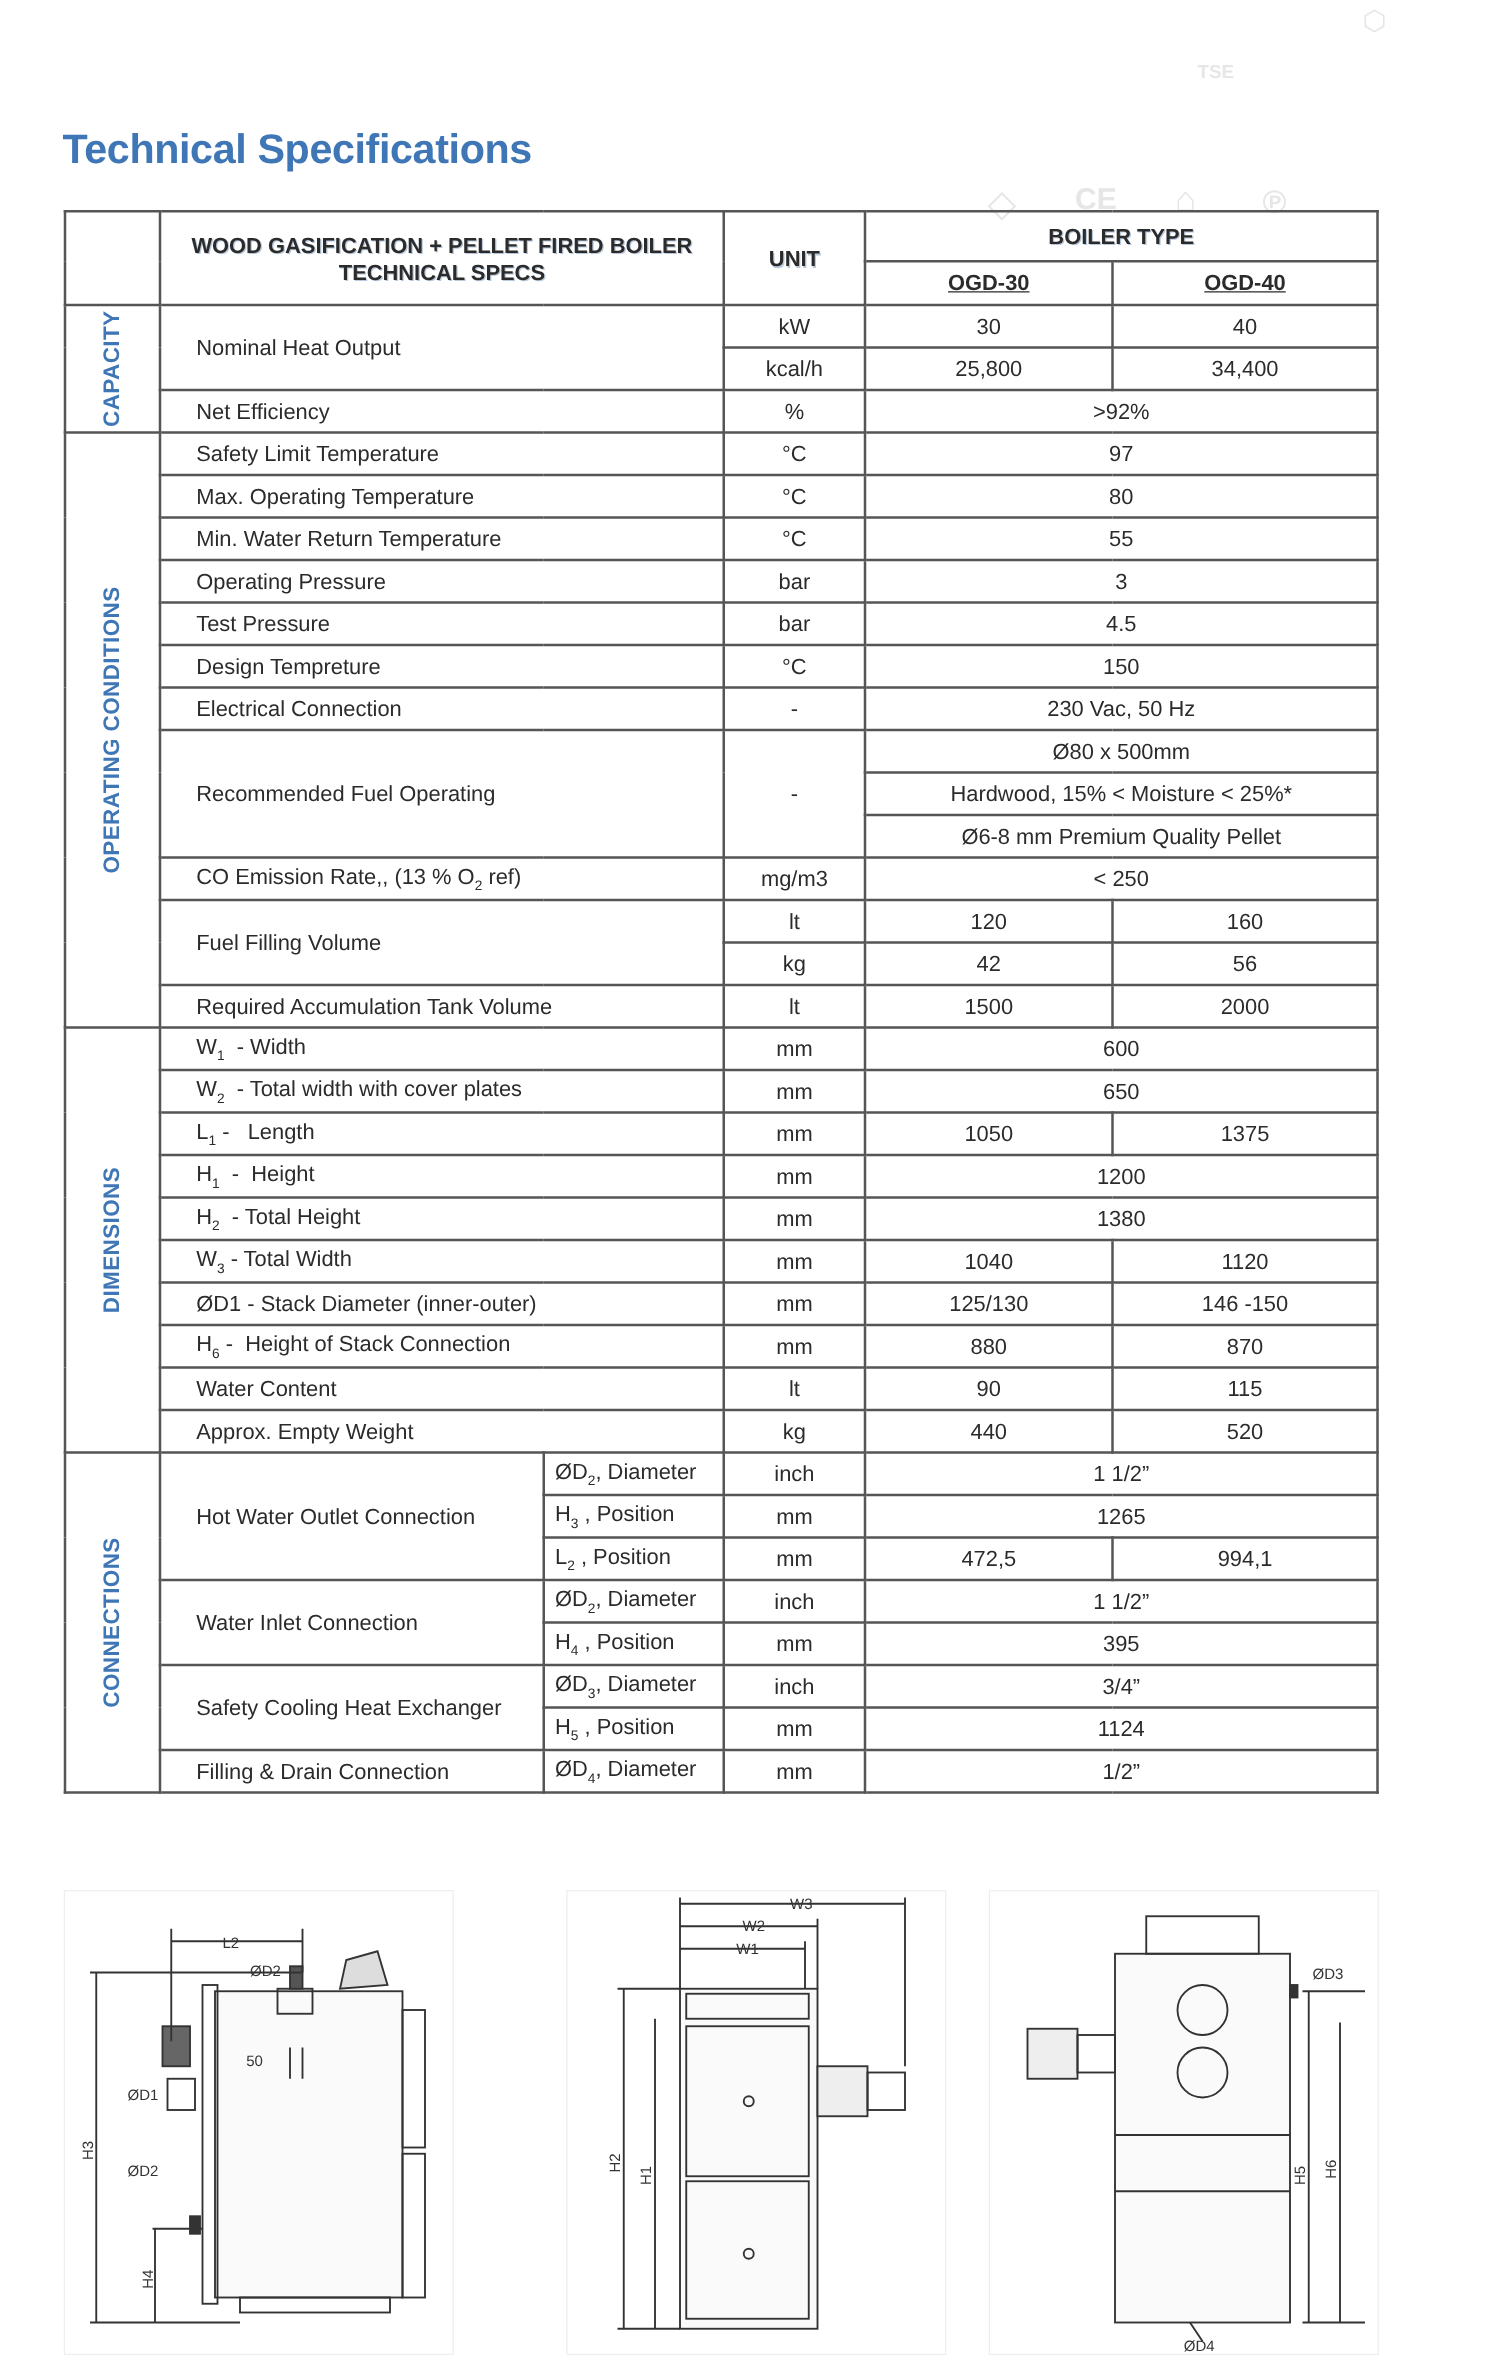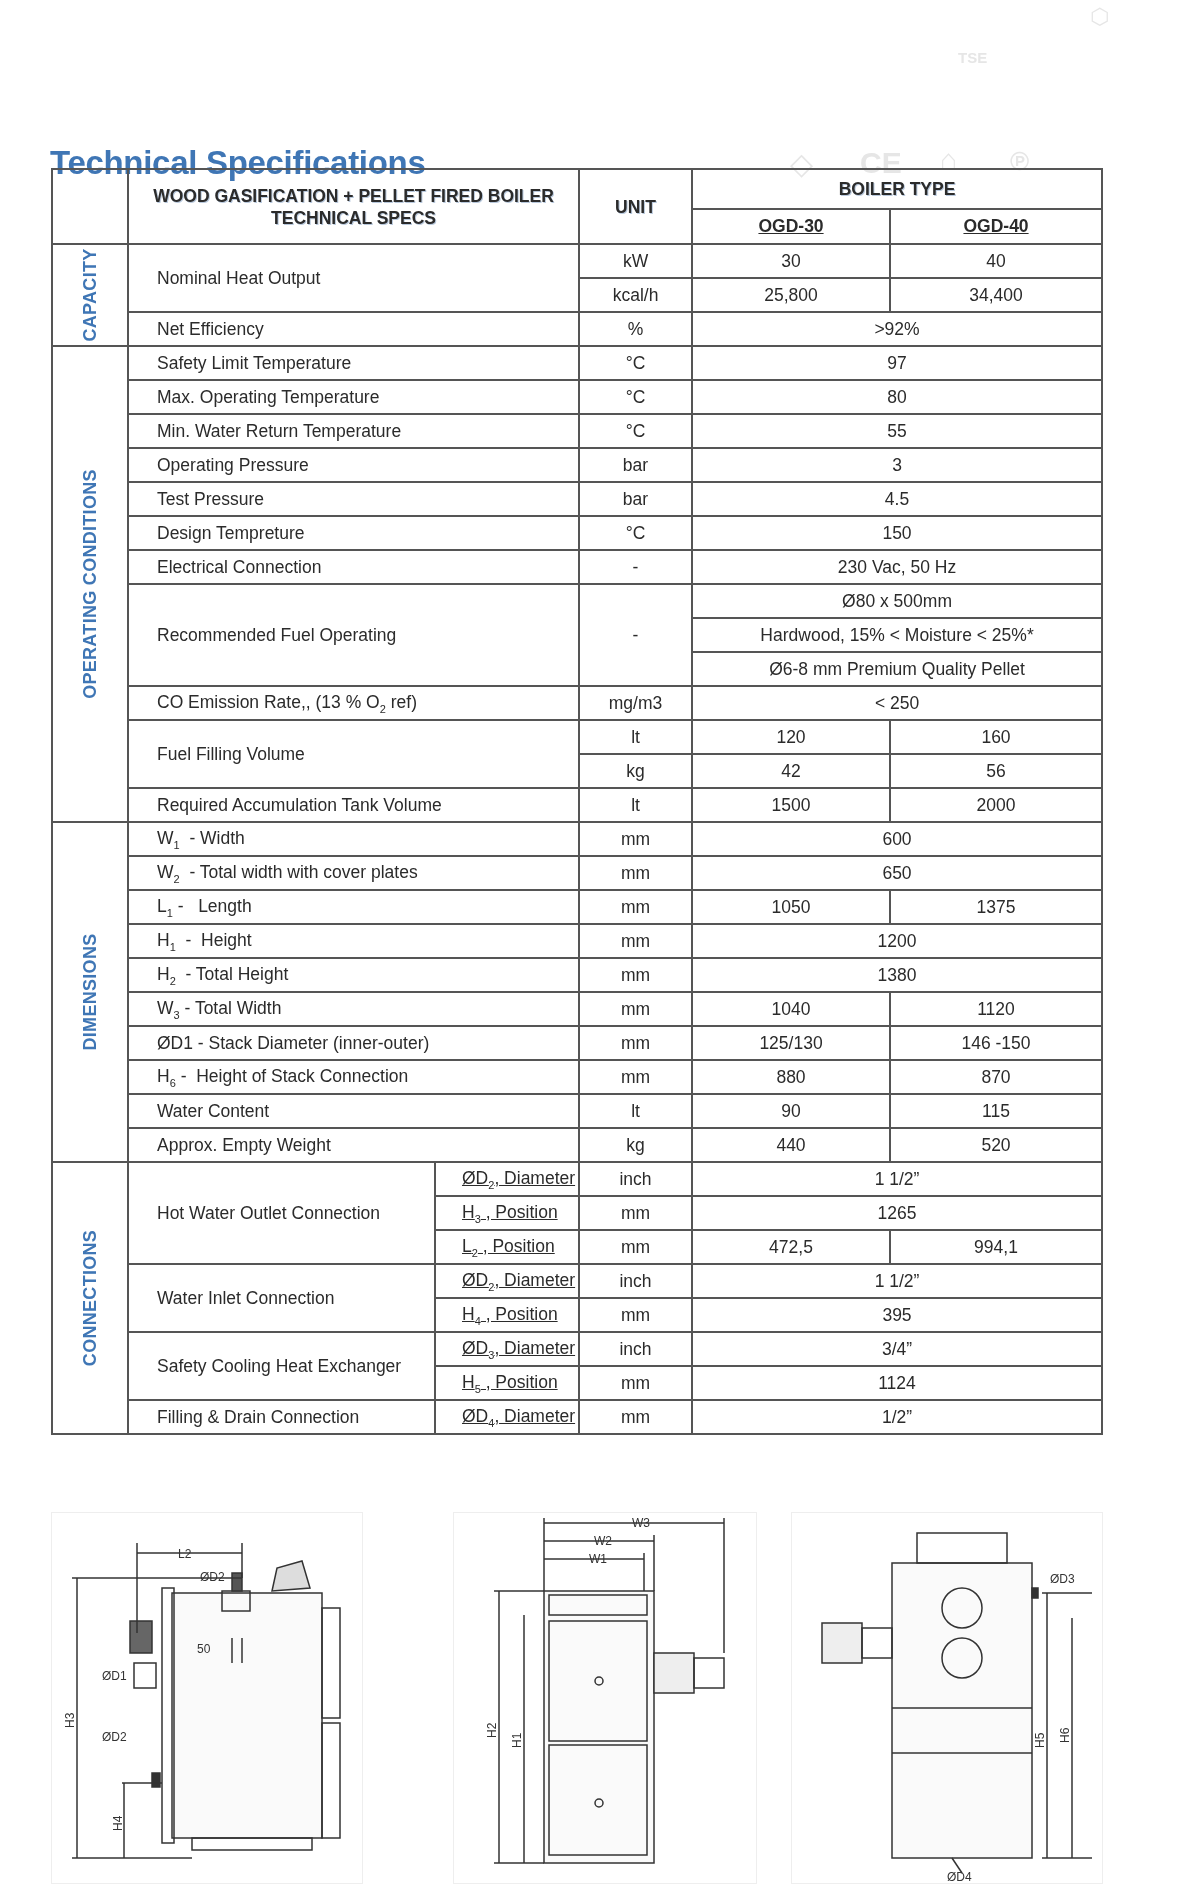--- a/index.html
+++ b/index.html
@@ -1,42 +1,42 @@
 <!DOCTYPE html>
 <html><head>
 <meta charset="utf-8">
 <style>
   html,body{margin:0;padding:0;background:#fff;}
   body{width:1200px;height:1900px;position:relative;overflow:hidden;font-family:"Liberation Sans","DejaVu Sans",sans-serif;color:#2b2b2b;}
-  .title{position:absolute;left:50px;top:100px;font-size:33px;font-weight:bold;color:#3f76b5;letter-spacing:-0.3px;margin-top:44px;}
+  .title{position:absolute;left:50px;top:100px;font-size:33px;font-weight:bold;color:#3f76b5;letter-spacing:-0.3px;}
   .logos{position:absolute;color:#e6e6e6;font-size:15px;font-weight:bold;}
   table.spec{position:absolute;left:51px;top:168px;width:1050px;border-collapse:collapse;table-layout:fixed;}
   table.spec td{border:2px solid #555;height:32px;padding:0;font-size:17.5px;text-align:center;vertical-align:middle;color:#2b2b2b;}
   table.spec td.lbl{text-align:left;padding-left:28px;}
-  table.spec td.sub{text-align:left;padding-left:26px;text-decoration:underline;}
+  table.spec td.sub{text-align:left;padding-left:8px;}
   .hdr{color:#3f76b5;font-weight:bold;}
   .hdr-main{font-size:17px;line-height:22px;font-family:"Liberation Sans",sans-serif;font-weight:bold;text-shadow:1px 1px 0 #b9c9dd;}
   .model{font-size:18px;color:#3f76b5;font-weight:bold;text-decoration:underline;}
   .cat{position:relative;}
   .cat span{position:absolute;left:50%;top:50%;transform:translate(-50%,-50%) rotate(-90deg);white-space:nowrap;color:#3f76b5;font-weight:bold;font-size:18px;letter-spacing:0.3px;}
   sub{font-size:11px;vertical-align:-5px;}
   .drawings{position:absolute;left:51px;top:1512px;width:1050px;height:380px;}
   .dbox{position:absolute;top:0;height:370px;border:1px solid #eee;}
   svg text{font-family:"Liberation Sans",sans-serif;fill:#333;}
 </style>
 </head>
 <body>
 
 <div class="title">Technical Specifications</div>
 
 <div class="logos">
   <span style="position:absolute;left:958px;top:21px;margin-top:28px;">TSE</span>
   <span style="position:absolute;left:1090px;top:4px;font-size:22px;">⬡</span>
   <span style="position:absolute;left:790px;top:146px;font-size:30px;">◇</span>
-  <span style="position:absolute;left:860px;top:146px;font-size:30px;">CE</span>
+  <span style="position:absolute;left:860px;top:146px;font-size:24px;">CE</span>
   <span style="position:absolute;left:940px;top:144px;font-size:28px;">⌂</span>
   <span style="position:absolute;left:1010px;top:146px;font-size:26px;">℗</span>
 </div>
 
 <table class="spec">
   <colgroup>
     <col style="width:76px">
       <col style="width:307px">
       <col style="width:144px">
       <col style="width:113px">

